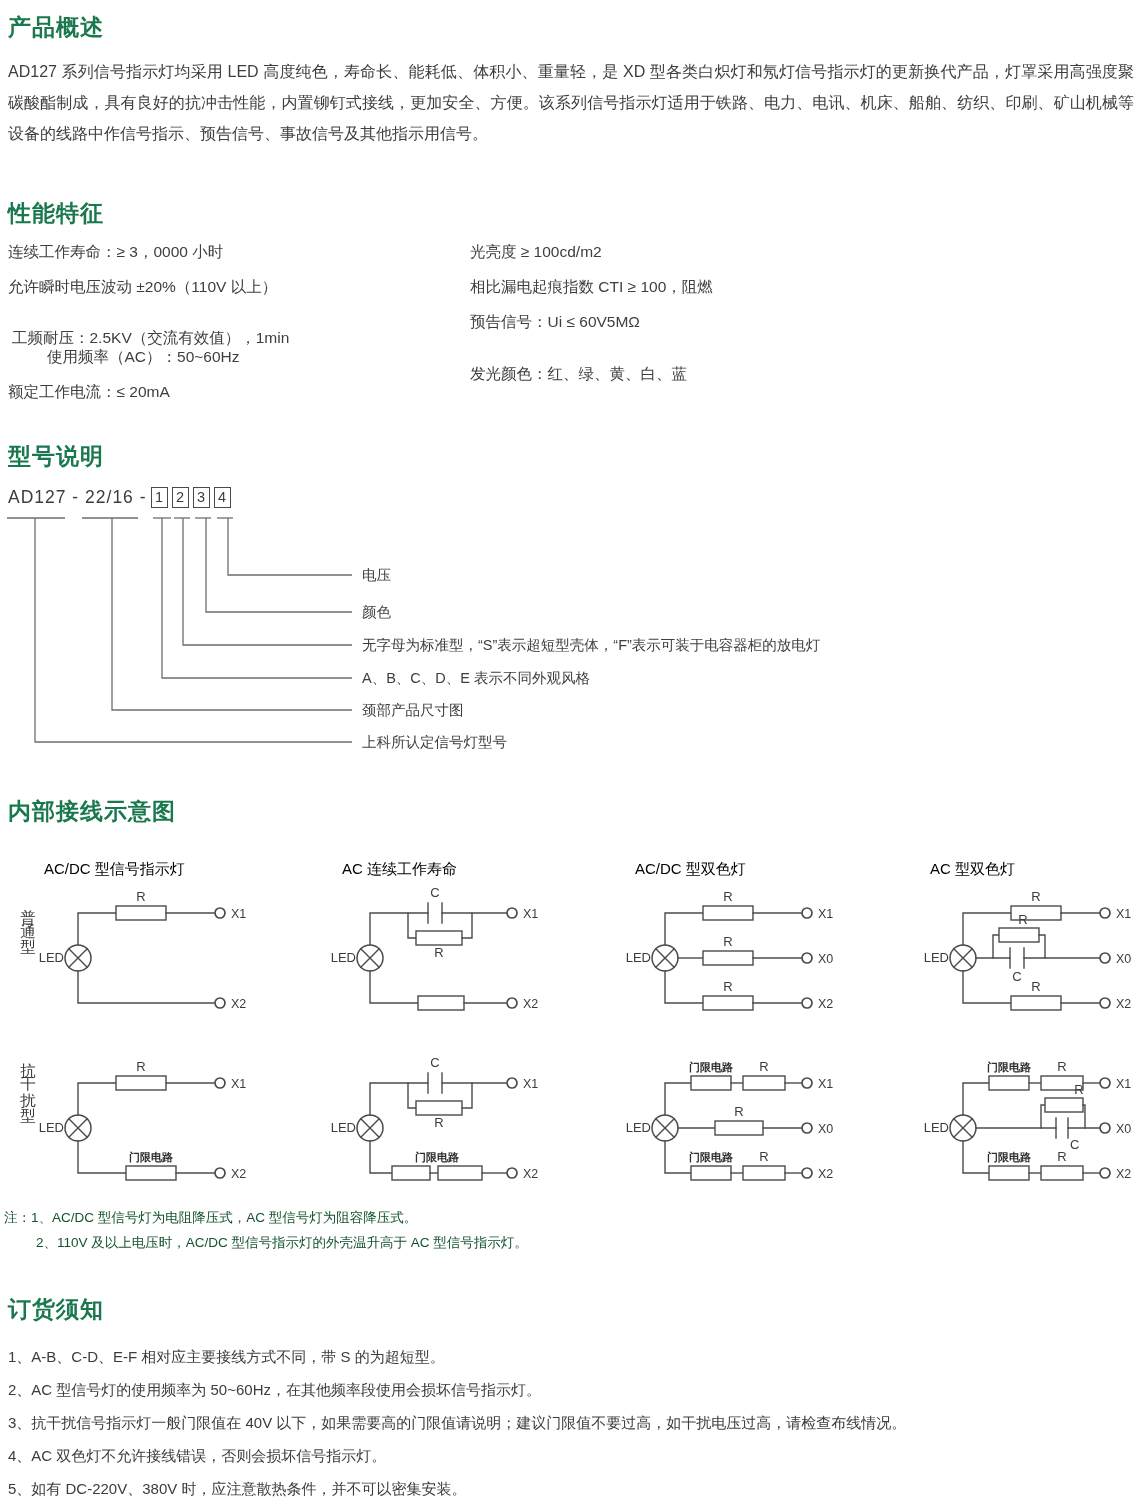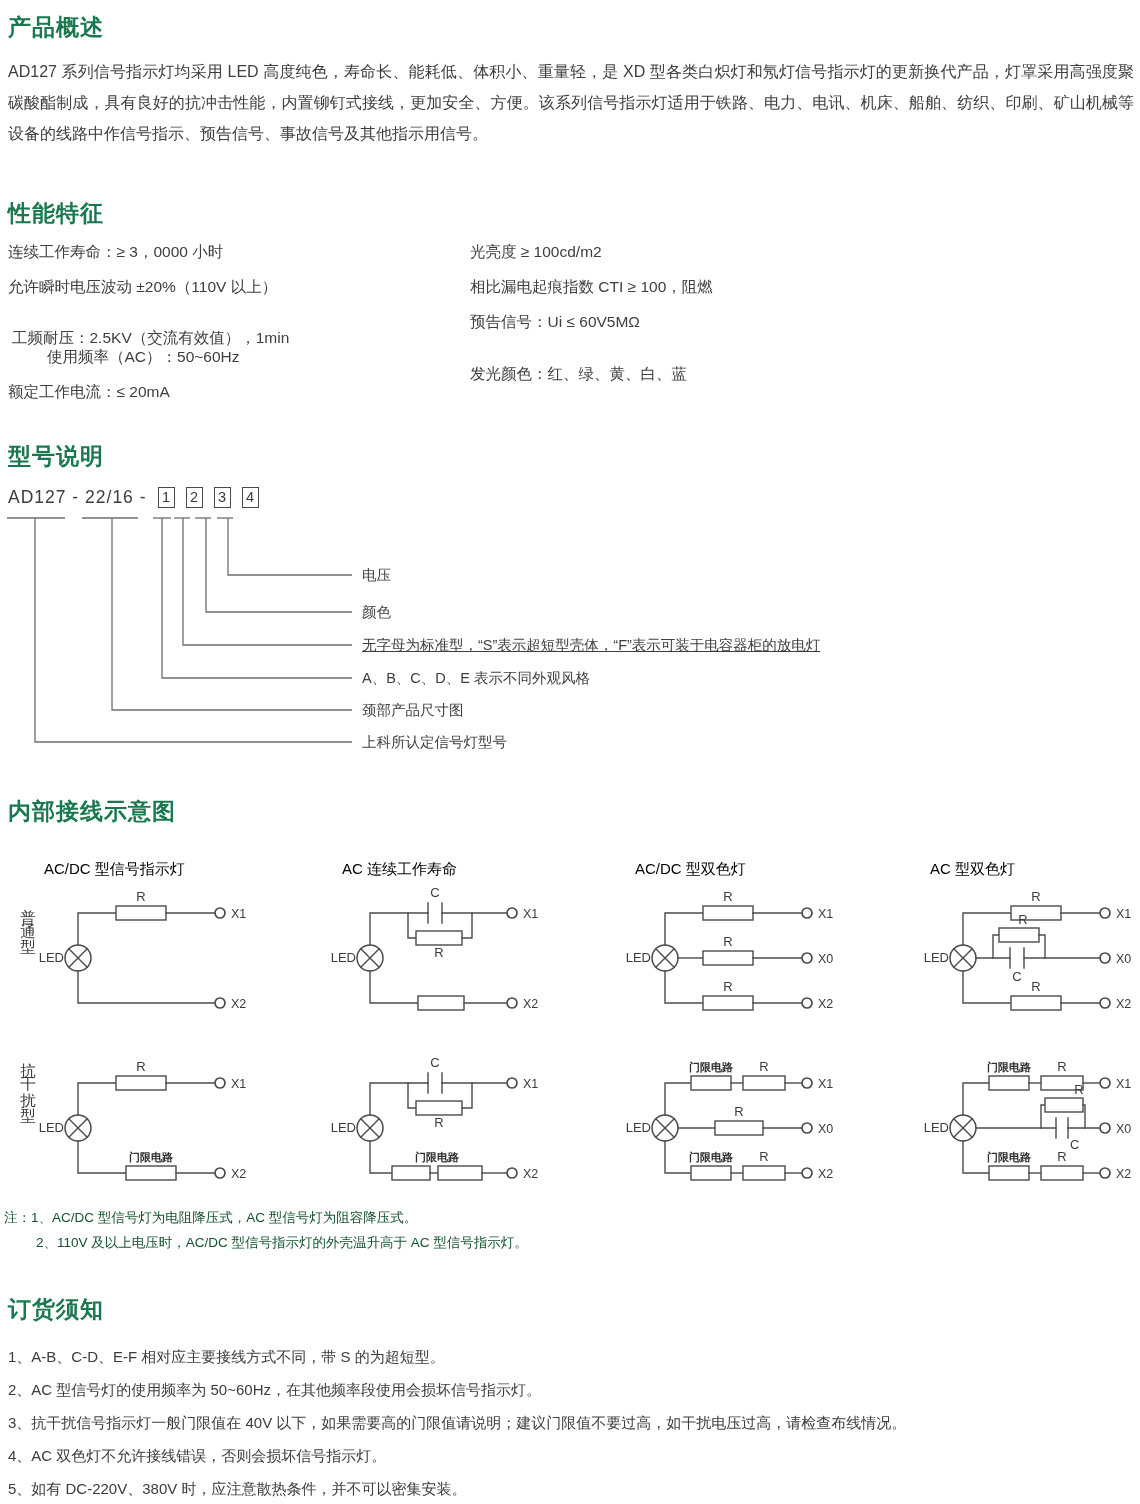--- a/index.html
+++ b/index.html
@@ -4,21 +4,21 @@
 <style>
   html,body{margin:0;padding:0;background:#ffffff;}
   #page{position:relative;width:1140px;height:1504px;background:#ffffff;overflow:hidden;
         font-family:"Liberation Sans",sans-serif;color:#3d3d3d;}
   .h2{position:absolute;left:8px;font-size:23px;font-weight:700;color:#1a784e;
       letter-spacing:1px;white-space:nowrap;}
   .body-text{position:absolute;left:8px;width:1126px;font-size:16px;line-height:31px;
       text-align:justify;color:#3e3e3e;}
   .spec{position:absolute;font-size:15.5px;color:#3e3e3e;white-space:nowrap;line-height:24px;}
   .model-code{position:absolute;left:8px;top:487px;display:flex;align-items:flex-end;
-      font-size:17.5px;letter-spacing:1px;color:#3c3c3c;gap:7px;}
+      font-size:17.5px;letter-spacing:1px;color:#3c3c3c;}
   .digit-box{display:inline-block;width:15px;height:19px;border:1.5px solid #4a4a4a;
       text-align:center;line-height:19px;font-size:14.5px;letter-spacing:0;
       margin-left:4px;color:#3c3c3c;}
   .model-label{position:absolute;left:362px;font-size:14.5px;line-height:20px;
       color:#3e3e3e;white-space:nowrap;}
   .diagram-title{position:absolute;top:860px;font-size:15px;color:#000000;white-space:nowrap;}
   .row-label{position:absolute;left:17px;writing-mode:vertical-lr;text-orientation:upright;
       letter-spacing:15px;font-size:15.5px;color:#3a3a3a;}
   .note{position:absolute;font-size:13.5px;color:#14532d;white-space:nowrap;line-height:19px;}
   .order-item{position:absolute;left:8px;font-size:15px;color:#3c3c3c;white-space:nowrap;line-height:22px;}
@@ -69,21 +69,21 @@
     <line class="mline" x1="217" y1="8" x2="233" y2="8"></line>
     <polyline class="mline" points="228,8 228,65 352,65"></polyline>
     <polyline class="mline" points="206,8 206,102 352,102"></polyline>
     <polyline class="mline" points="183,8 183,135 352,135"></polyline>
     <polyline class="mline" points="162,8 162,168 352,168"></polyline>
     <polyline class="mline" points="112,8 112,200 352,200"></polyline>
     <polyline class="mline" points="35,8 35,232 352,232"></polyline>
   </svg>
   <div class="model-label" style="top:565px;">电压</div>
   <div class="model-label" style="top:602px;">颜色</div>
-  <div class="model-label" style="top:635px;text-decoration:underline;">无字母为标准型，“S”表示超短型壳体，“F”表示可装于电容器柜的放电灯</div>
+  <div class="model-label" style="top:635px;">无字母为标准型，“S”表示超短型壳体，“F”表示可装于电容器柜的放电灯</div>
   <div class="model-label" style="top:668px;">A、B、C、D、E 表示不同外观风格</div>
   <div class="model-label" style="top:700px;">颈部产品尺寸图</div>
   <div class="model-label" style="top:732px;">上科所认定信号灯型号</div>
 
   <div class="h2" style="top:796px;">内部接线示意图</div>
   <div class="diagram-title" style="left:44px;">AC/DC 型信号指示灯</div>
   <div class="diagram-title" style="left:342px;">AC 连续工作寿命</div>
   <div class="diagram-title" style="left:635px;">AC/DC 型双色灯</div>
   <div class="diagram-title" style="left:930px;">AC 型双色灯</div>
   <div class="row-label" style="top:896px;">普通型</div>

